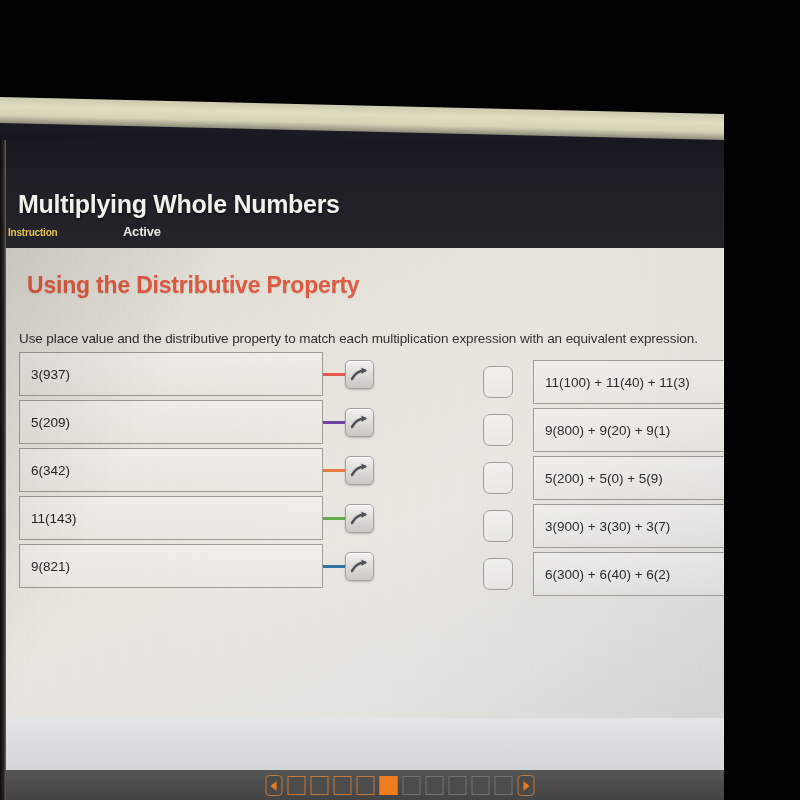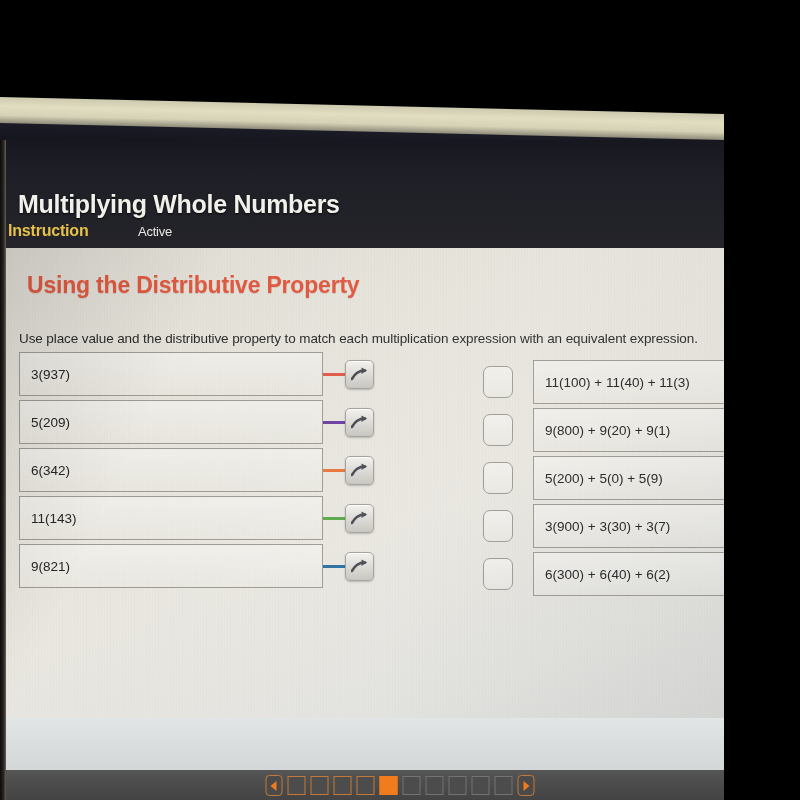--- a/index.html
+++ b/index.html
@@ -48,29 +48,29 @@
     position: absolute;
     left: 18px; top: 50px;
     font-size: 25px; font-weight: bold;
     color: #f2f0ea;
     letter-spacing: -0.3px;
     text-shadow: 0 1px 2px rgba(0,0,0,0.8);
   }
   .subrow { position: absolute; left: 8px; top: 82px; }
   .sub-instruction {
     display: inline-block;
-    font-size: 16px; font-weight: bold;
+    font-size: 10px; font-weight: bold;
     color: #e6c24a;
     letter-spacing: -0.2px;
     text-align: right;
   }
   .sub-active {
     display: inline-block;
-    margin-left: 45px;
-    font-size: 13px; font-weight: normal;
+    margin-left: 61px;
+    font-size: 13px; font-weight: bold;
     color: #e9e7e2;
     letter-spacing: -0.2px;
   }
 
   
   .content {
     position: absolute;
     left: 5px; top: 248px;
     width: 795px; height: 470px;
     background:

